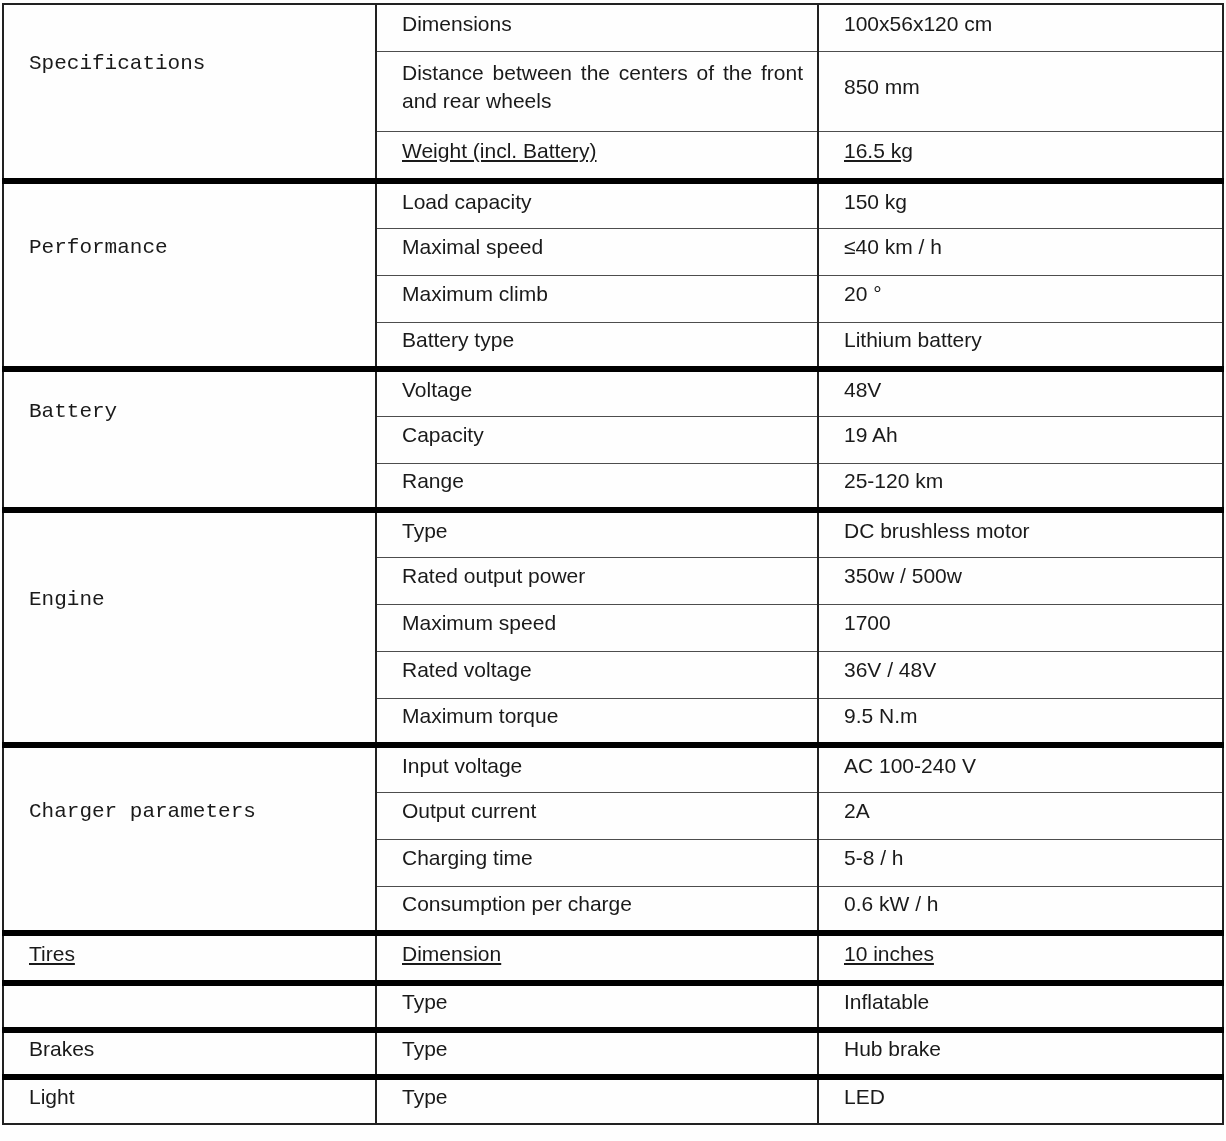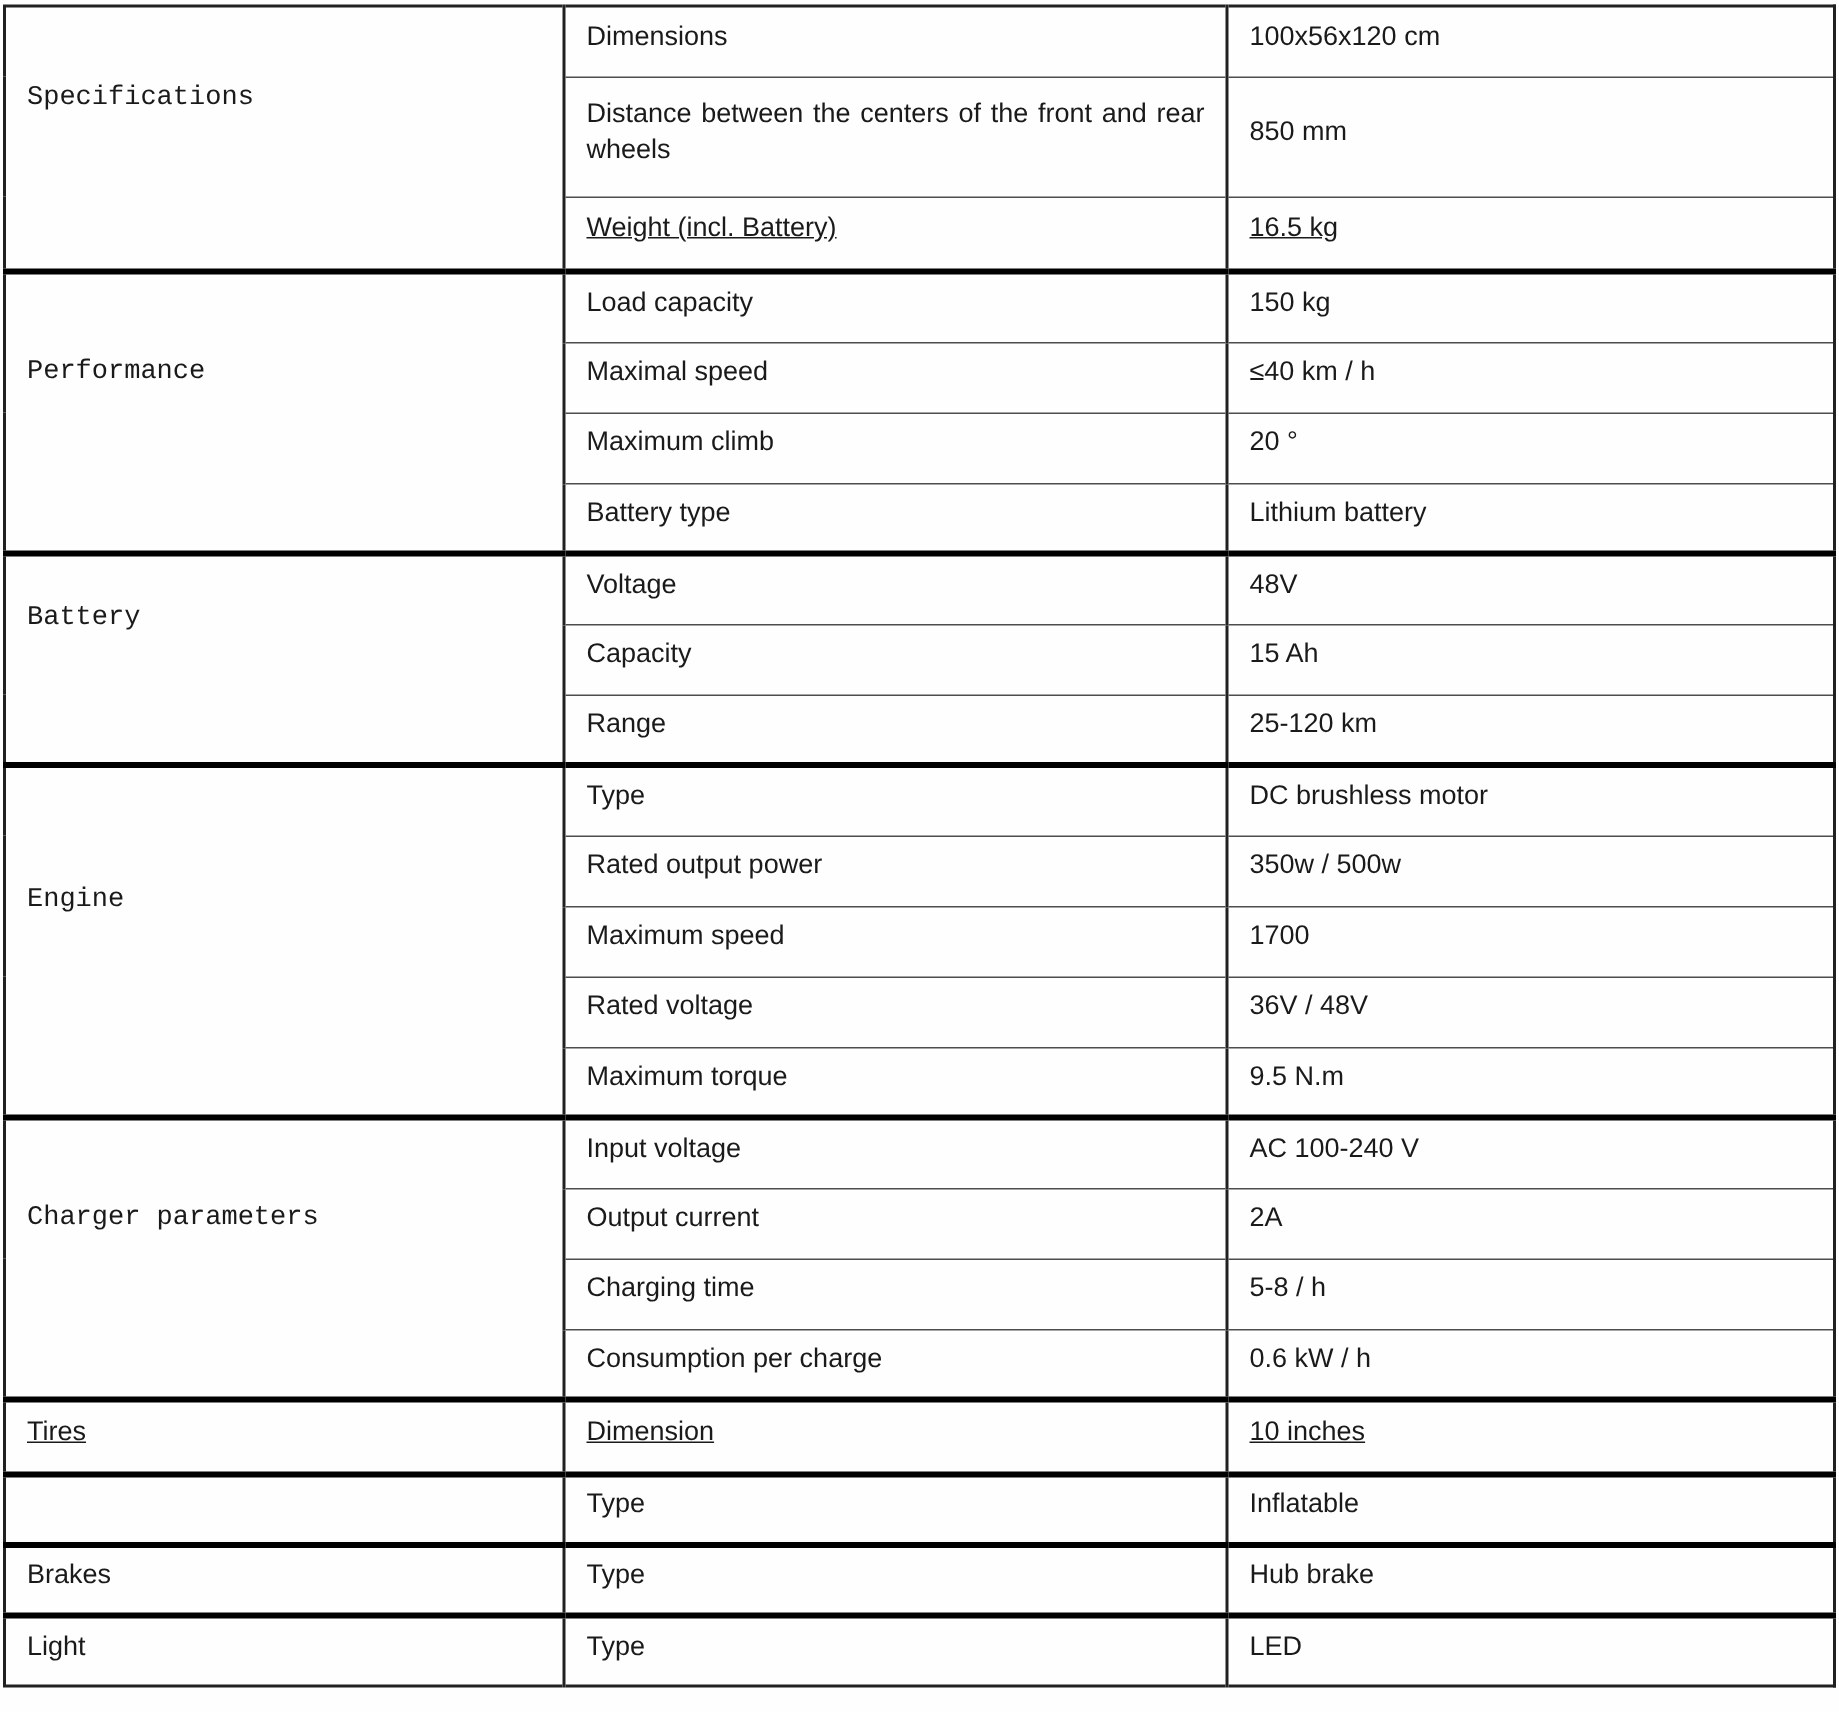--- a/index.html
+++ b/index.html
@@ -17,33 +17,33 @@
     padding: 3px 3px 8px 2px;
   }
   table.spec-table {
     border-collapse: collapse;
     table-layout: fixed;
     width: 1220px;
     border: 2px solid #212121;
     background: #fefefe;
   }
   td {
-    font-size: 18px;
+    font-size: 21px;
     line-height: 1.35;
     vertical-align: middle;
-    padding: 2px 14px 10px 14px;
+    padding: 2px 14px 10px 25px;
     border-left: 2px solid #212121;
     border-top: 1px solid #4d4d4d;
     overflow: hidden;
     word-wrap: break-word;
   }
   tr { height: 47px; }
   tr.h80 { height: 80px; }
   tr.h50 { height: 50px; text-decoration: underline; }
-  tr.sec td { border-top: 4px solid #000000; }
+  tr.sec td { border-top: 6px solid #000000; }
   tr.first td { border-top: none; }
   td.cat { }
   td.cat.multi { padding-bottom: 56px; font-family: Liberation Mono, monospace; }
   td.prop.just { text-align: justify; }
 </style>
 </head>
 <body>
 
 <div class="page">
   <table class="spec-table">
@@ -86,21 +86,21 @@
         <td class="val">Lithium battery</td>
       </tr>
 
       <tr class="sec">
         <td class="cat multi" rowspan="3">Battery</td>
         <td class="prop">Voltage</td>
         <td class="val">48V</td>
       </tr>
       <tr>
         <td class="prop">Capacity</td>
-        <td class="val">15 Ah</td>
+        <td class="val">19 Ah</td>
       </tr>
       <tr>
         <td class="prop">Range</td>
         <td class="val">25-120 km</td>
       </tr>
 
       <tr class="sec">
         <td class="cat multi" rowspan="5">Engine</td>
         <td class="prop">Type</td>
         <td class="val">DC brushless motor</td>

